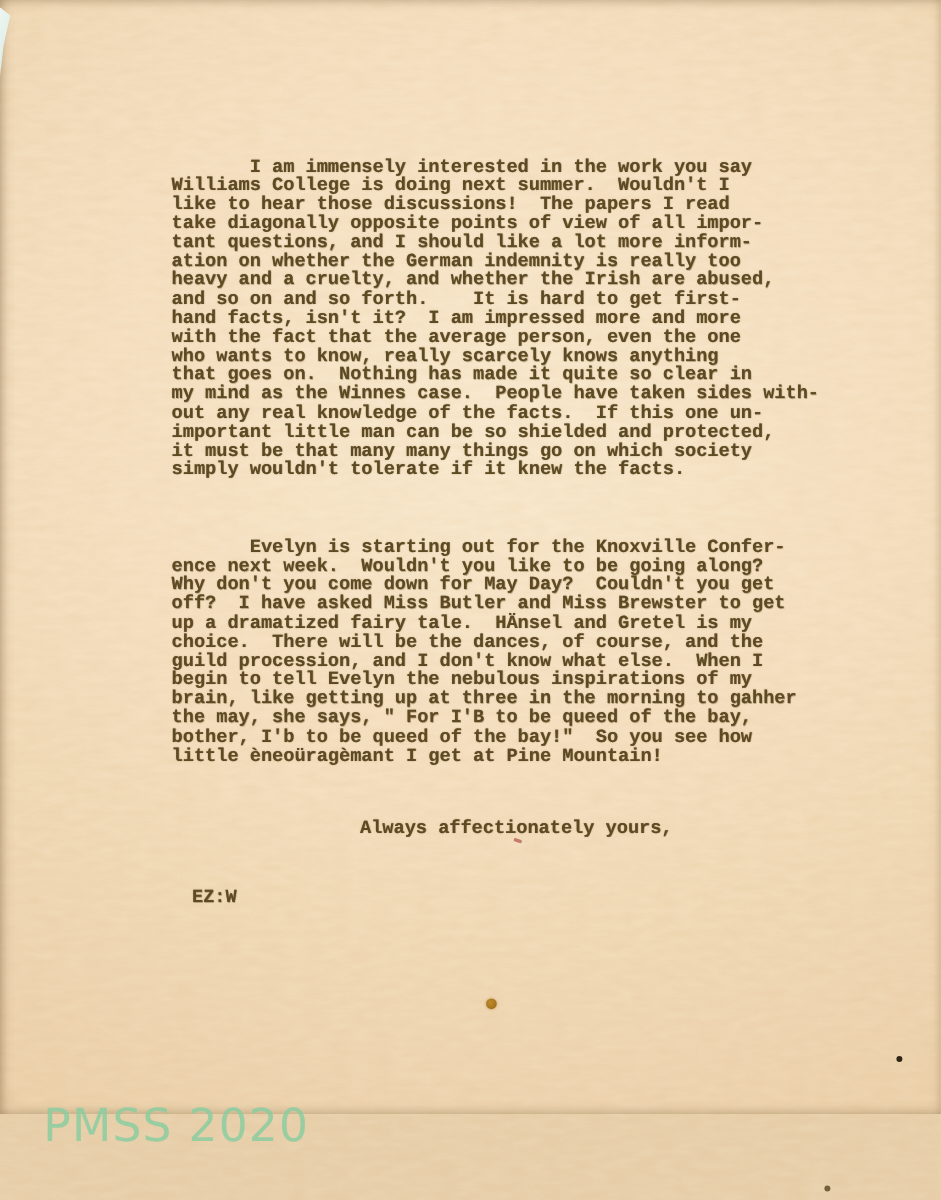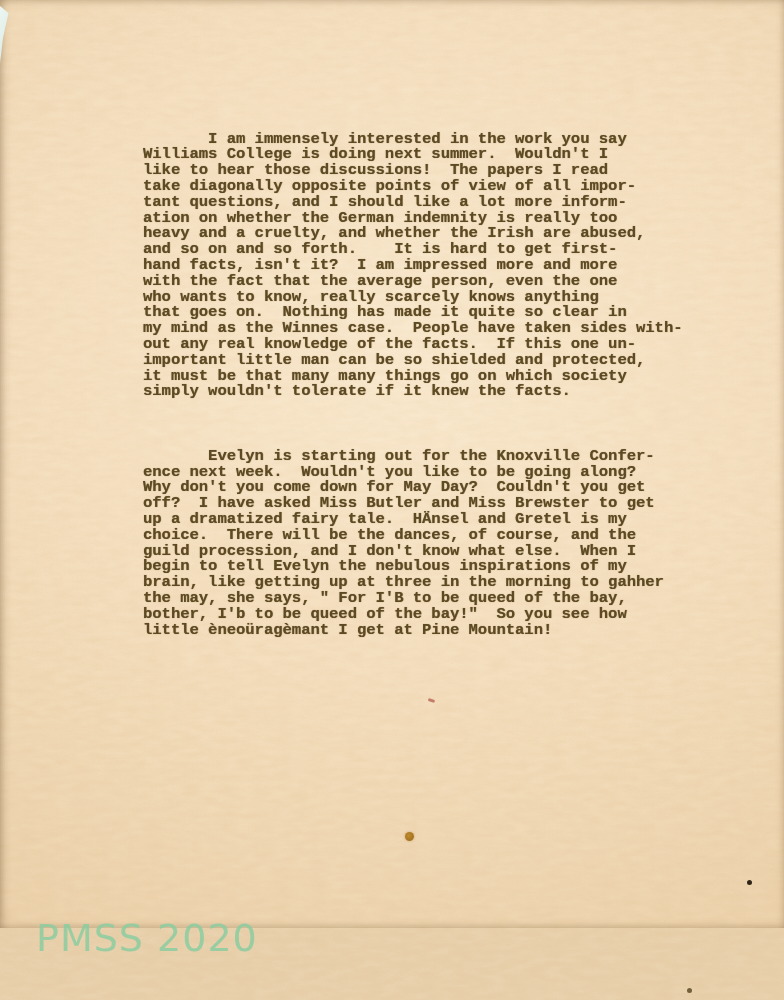--- a/index.html
+++ b/index.html
@@ -158,23 +158,25 @@
 Why don't you come down for May Day?  Couldn't you get
 off?  I have asked Miss Butler and Miss Brewster to get
 up a dramatized fairy tale.  HÄnsel and Gretel is my
 choice.  There will be the dances, of course, and the
 guild procession, and I don't know what else.  When I
 begin to tell Evelyn the nebulous inspirations of my
 brain, like getting up at three in the morning to gahher
 the may, she says, " For I'B to be queed of the bay,
 bother, I'b to be queed of the bay!"  So you see how
 little èneoüragèmant I get at Pine Mountain!</div>
+    <div class="closing">Always affectionately yours,</div>
   </div>
 
   <div class="address-block">
+    <div>EZ:W</div>
   </div>
 
   <div class="red-mark"></div>
   <div class="stain-dot"></div>
   <div class="ink-speck-1"></div>
   <div class="ink-speck-2"></div>
 
   <div class="watermark">PMSS 2020</div>
 
 </div>

